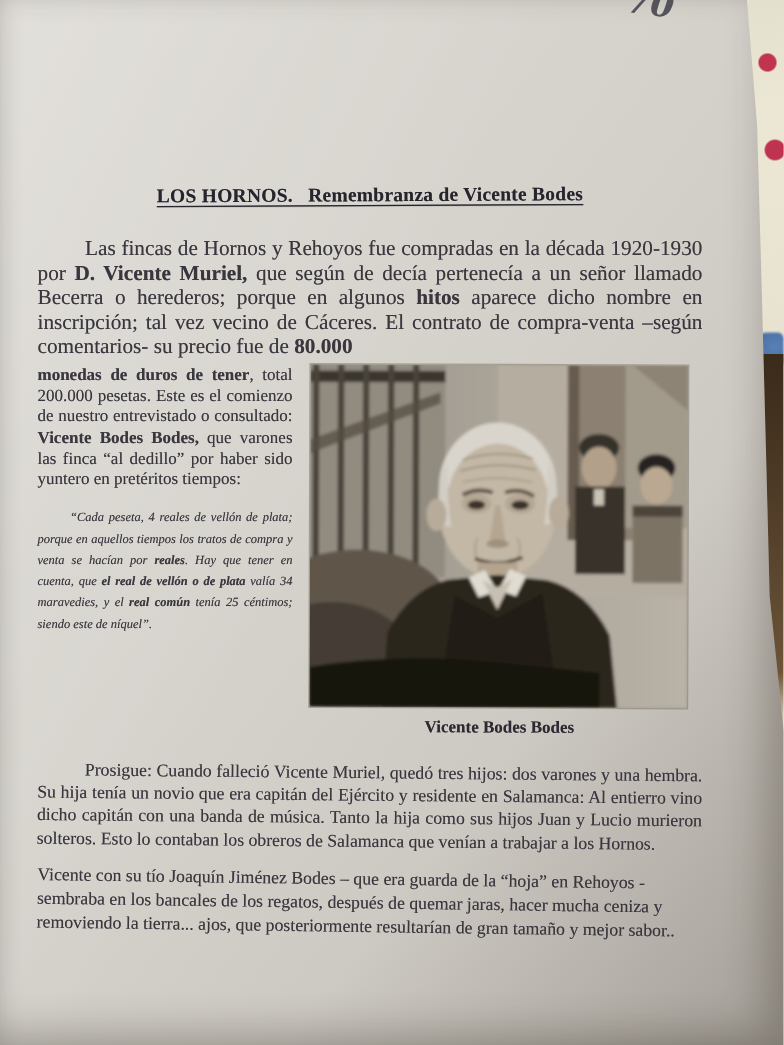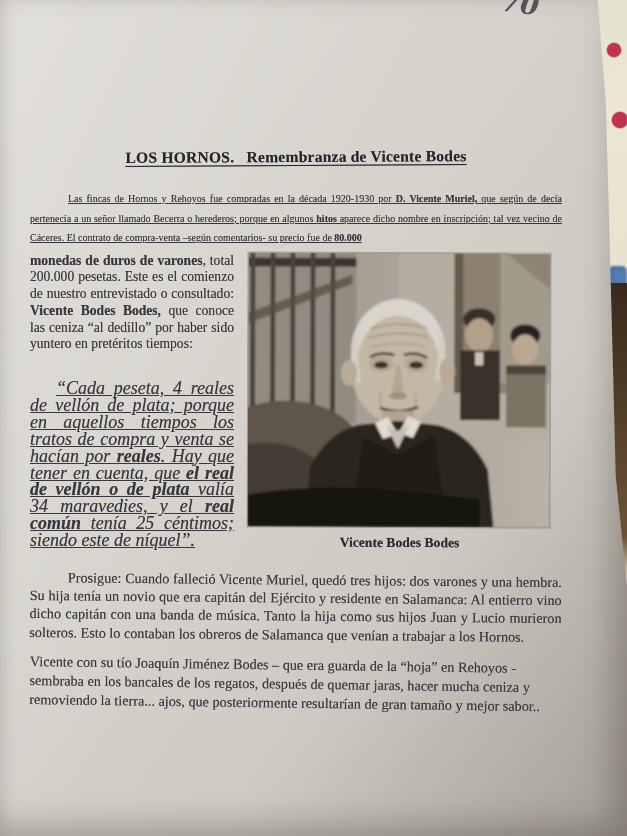--- a/index.html
+++ b/index.html
@@ -52,30 +52,30 @@
     margin-top:148px;text-align:center;
     font-weight:bold;font-size:15.6px;letter-spacing:0.2px;color:#26242c;
     text-decoration:underline;text-underline-offset:3px;
     transform:rotate(-0.3deg);
   }
   p{margin:0;}
   .b{font-weight:bold;}
   .i{}
   .intro{
     margin-top:23px;
-    font-size:10px;line-height:19.6px;text-align:justify;text-indent:38px;text-decoration:underline;
+    font-size:17px;line-height:19.6px;text-align:justify;text-indent:38px;
   }
   .mid-row{margin-top:5px;display:flex;}
   .left-col{
     width:204px;flex:none;
     font-size:13.6px;line-height:16.7px;text-align:justify;
   }
   .quote{
-    margin-top:27px;font-style:italic;text-indent:26px;
-    font-size:18px;line-height:16.9px;text-align:justify;text-decoration:underline;
+    margin-top:15px;font-style:italic;text-indent:26px;
+    font-size:10px;line-height:16.9px;text-align:justify;
   }
   .right-col{flex:none;margin-left:14px;width:304px;transform:rotate(0.2deg);}
   .photo{
     width:302px;height:274px;display:block;
     outline:1px solid rgba(125,118,106,0.55);
     background:#a39c90;
   }
   .caption{
     margin-top:8px;text-align:center;
     font-weight:bold;font-size:13.6px;color:#2b2931;
@@ -105,21 +105,21 @@
 <div class="content">
 
   <div class="handwriting">70</div>
 
   <div class="title">LOS HORNOS.&nbsp;&nbsp; Remembranza de Vicente Bodes</div>
 
   <p class="intro"><span>Las fincas de Hornos y Rehoyos fue compradas en la década 1920-1930 por </span><span class="b">D. Vicente Muriel,</span><span> que según de decía pertenecía a un señor llamado Becerra o herederos; porque en algunos </span><span class="b">hitos</span><span> aparece dicho nombre en inscripción; tal vez vecino de Cáceres. El contrato de compra-venta –según comentarios- su precio fue de </span><span class="b">80.000</span></p>
 
   <div class="mid-row">
     <div class="left-col">
-      <p><span class="b">monedas de duros de varones</span><span>, total 200.000 pesetas. Este es el comienzo de nuestro entrevistado o consultado: </span><span class="b">Vicente Bodes Bodes,</span><span> que conoce las ceniza “al dedillo” por haber sido yuntero en pretéritos tiempos:</span></p>
+      <p><span class="b">monedas de duros de tener</span><span>, total 200.000 pesetas. Este es el comienzo de nuestro entrevistado o consultado: </span><span class="b">Vicente Bodes Bodes,</span><span> que varones las finca “al dedillo” por haber sido yuntero en pretéritos tiempos:</span></p>
       <p class="quote"><span>“Cada peseta, 4 reales de vellón de plata; porque en aquellos tiempos los tratos de compra y venta se hacían por </span><span class="b">reales</span><span>. Hay que tener en cuenta, que </span><span class="b">el real de vellón o de plata</span><span> valía 34 maravedies, y el </span><span class="b">real común</span><span> tenía 25 céntimos; siendo este de níquel”.</span></p>
     </div>
     <div class="right-col">
       <svg class="photo" viewBox="0 0 302 274" role="img">
         <defs>
           <filter id="soft" x="-5%" y="-5%" width="110%" height="110%">
               <feGaussianBlur stdDeviation="1.3"></feGaussianBlur>
             </filter>
           <linearGradient id="wallg" x1="0" y1="0" x2="1" y2="0">
             <stop offset="0" stop-color="#9a948a"></stop>

